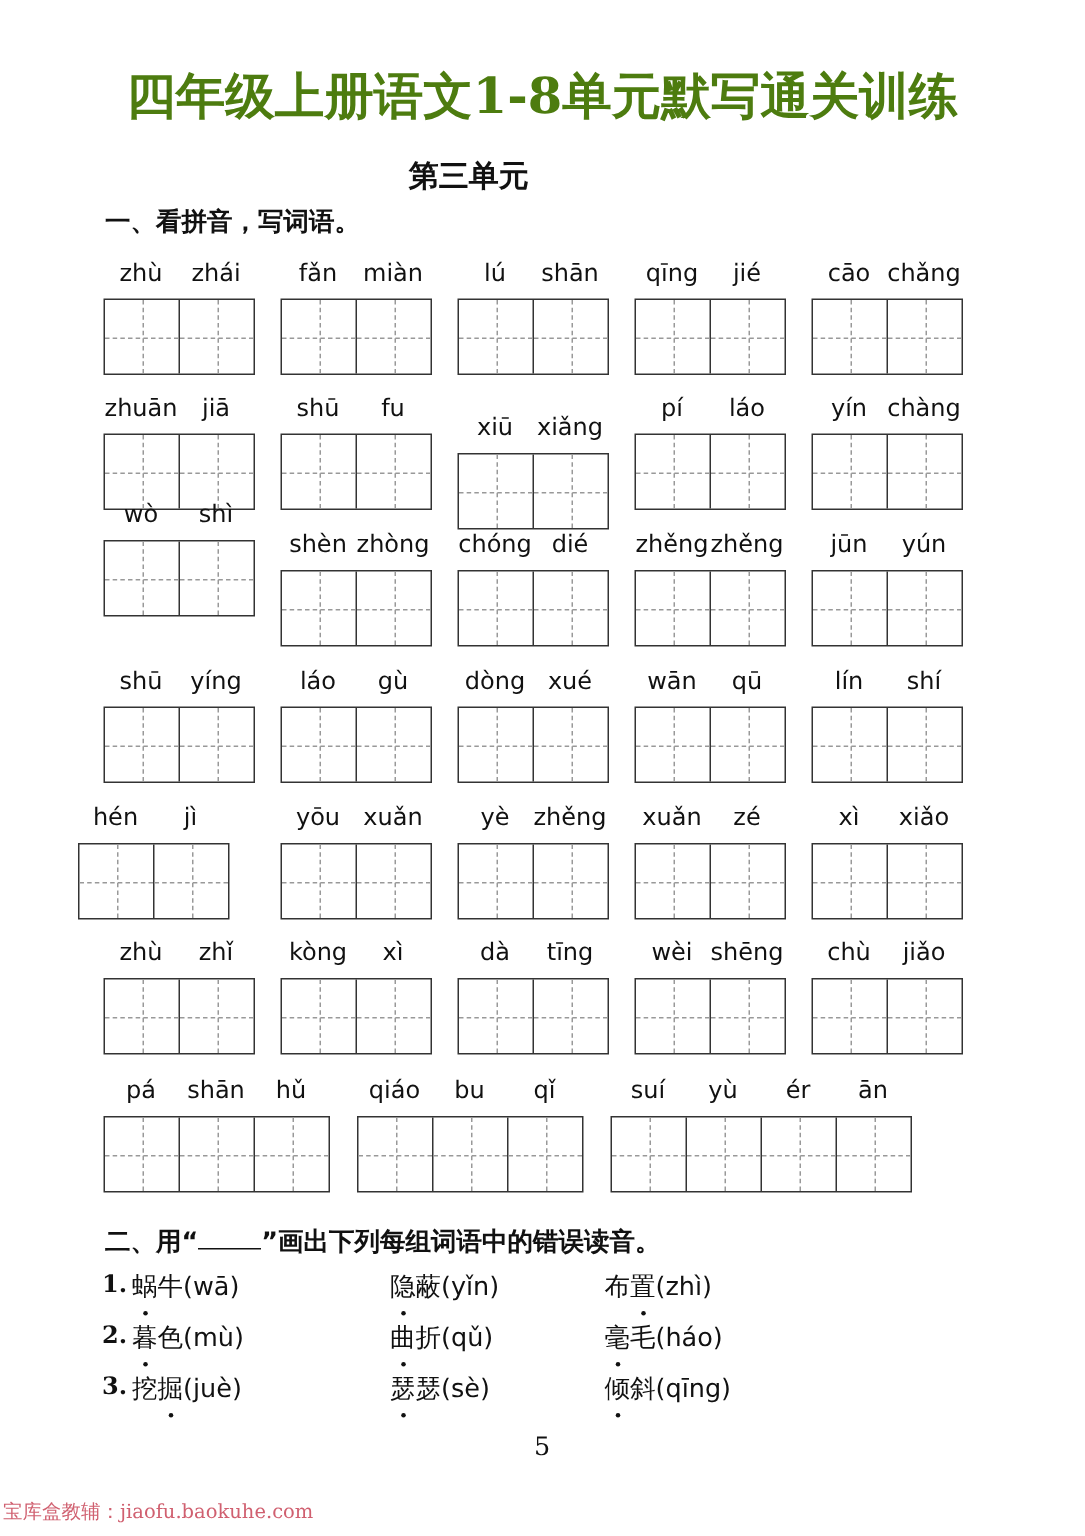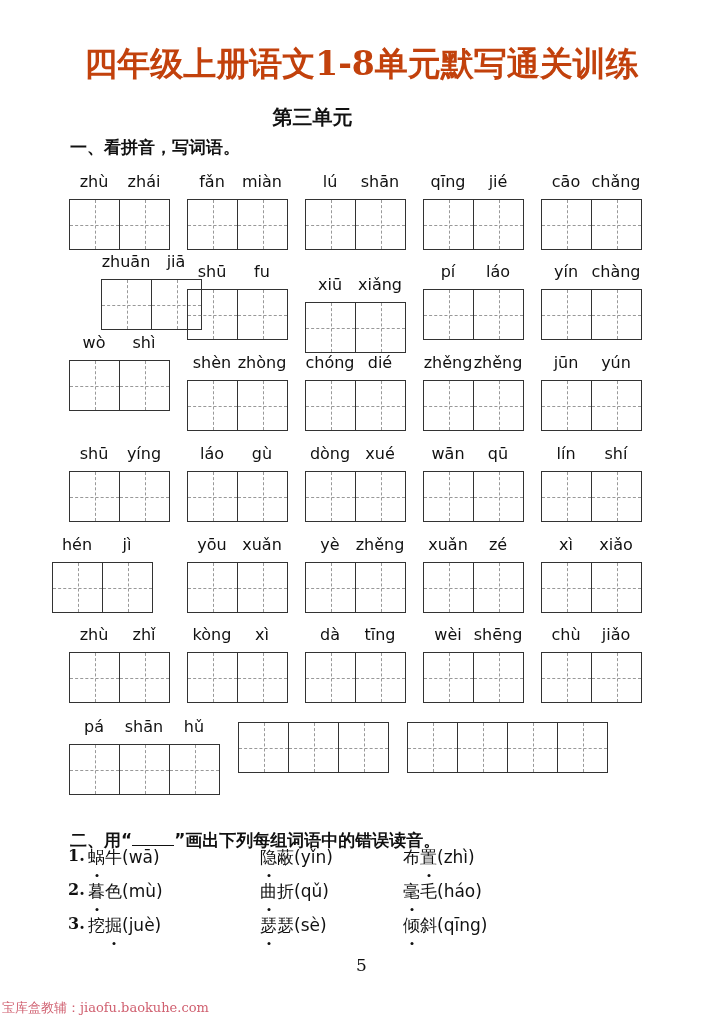--- a/index.html
+++ b/index.html
@@ -4,21 +4,21 @@
 <style>
   html, body { margin: 0; padding: 0; }
   body {
     width: 723px; height: 1024px; position: relative; overflow: hidden;
     background: #ffffff; color: #111;
     font-family: "DejaVu Sans", "Liberation Sans", sans-serif;
   }
   .title {
     position: absolute; left: 0; top: 42px; width: 723px; text-align: center;
     font-family: "DejaVu Serif", "Liberation Serif", serif;
-    font-size: 33px; font-weight: bold; letter-spacing: 0px; color: #c2410c;
+    font-size: 33px; font-weight: bold; letter-spacing: 0px; color: #4d7c0f;
   }
   .subtitle {
     position: absolute; left: 0; top: 104px; width: 625px; text-align: center;
     font-family: "DejaVu Serif", "Liberation Serif", serif;
     font-size: 20px; font-weight: bold; color: #111;
   }
   .section-heading {
     position: absolute; left: 70px; font-size: 17px; font-weight: bold; color: #111;
   }
   .group { position: absolute; }
@@ -114,21 +114,21 @@
     <div class="group" style="left: 541px; top: 171px;">
       <div class="pinyin-row">
         <span class="pinyin">cāo</span>
         <span class="pinyin">chǎng</span>
       </div>
       <div class="cells">
         <div class="cell"></div>
         <div class="cell"></div>
       </div>
     </div>
-    <div class="group" style="left: 69px; top: 251px; margin-left: 32px;">
+    <div class="group" style="left: 69px; top: 261px;">
       <div class="pinyin-row">
         <span class="pinyin">zhuān</span>
         <span class="pinyin">jiā</span>
       </div>
       <div class="cells">
         <div class="cell"></div>
         <div class="cell"></div>
       </div>
     </div>
     <div class="group" style="left: 187px; top: 261px;">
@@ -377,37 +377,48 @@
         <span class="pinyin">shān</span>
         <span class="pinyin">hǔ</span>
       </div>
       <div class="cells">
         <div class="cell"></div>
         <div class="cell"></div>
         <div class="cell"></div>
       </div>
     </div>
     <div class="group" style="left: 238px; top: 716px;">
+      <div class="pinyin-row">
+        <span class="pinyin">qiáo</span>
+        <span class="pinyin">bu</span>
+        <span class="pinyin">qǐ</span>
+      </div>
       <div class="cells">
         <div class="cell"></div>
         <div class="cell"></div>
         <div class="cell"></div>
       </div>
     </div>
     <div class="group" style="left: 407px; top: 716px;">
+      <div class="pinyin-row">
+        <span class="pinyin">suí</span>
+        <span class="pinyin">yù</span>
+        <span class="pinyin">ér</span>
+        <span class="pinyin">ān</span>
+      </div>
       <div class="cells">
         <div class="cell"></div>
         <div class="cell"></div>
         <div class="cell"></div>
         <div class="cell"></div>
       </div>
     </div>
   </div>
 
-<div class="section-heading" style="top:816px;margin-top:13px;">
+<div class="section-heading" style="top:816px;">
   <span>二、用“</span><span class="blank"></span><span>”画出下列每组词语中的错误读音。</span>
 </div>
 
 <div id="questions-area">
     <div class="q-row" style="top: 846px;">
       <span class="q-num">1.</span>
       <span class="q-item" style="left: 20px;"><span class="q-word"><span class="ch"><span>蜗</span><span class="dot"></span></span><span class="ch"><span>牛</span></span></span><span>(wā)</span></span>
       <span class="q-item" style="left: 192px;"><span class="q-word"><span class="ch"><span>隐</span><span class="dot"></span></span><span class="ch"><span>蔽</span></span></span><span>(yǐn)</span></span>
       <span class="q-item" style="left: 335px;"><span class="q-word"><span class="ch"><span>布</span></span><span class="ch"><span>置</span><span class="dot"></span></span></span><span>(zhì)</span></span>
     </div>

